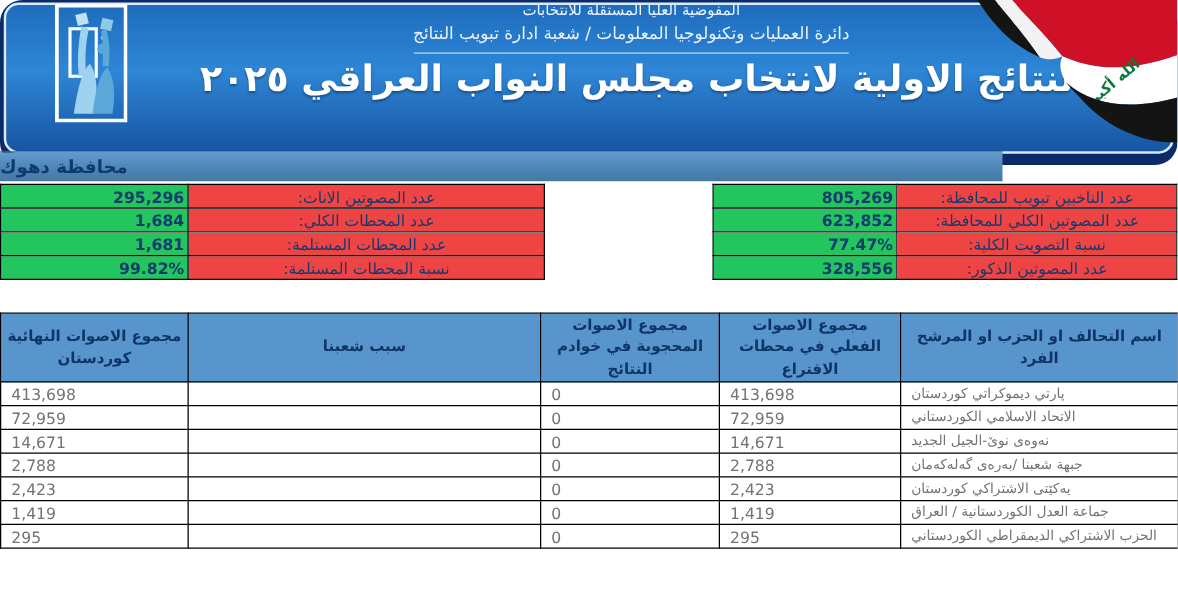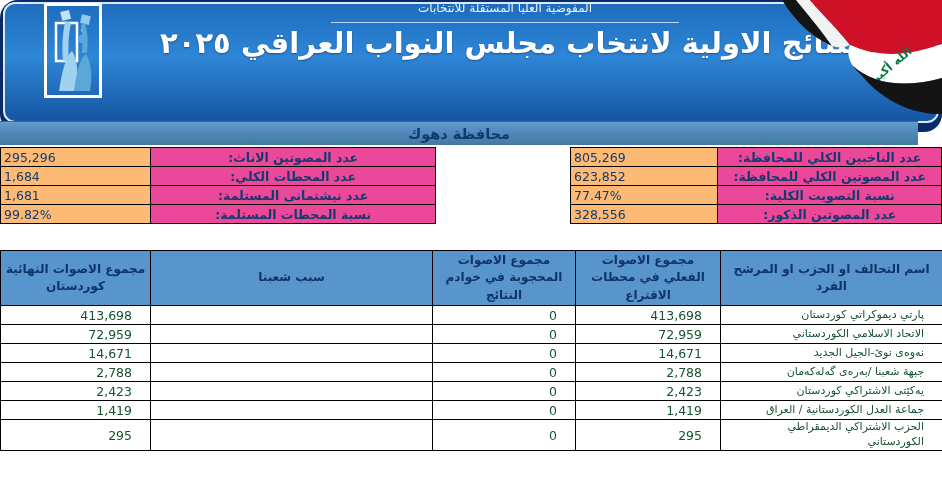--- a/index.html
+++ b/index.html
@@ -25,48 +25,48 @@
   .org2{font-size:13.5px;margin-top:4px;letter-spacing:0.5px;}
   .hdr-divider{height:1px;background:#bcd8ef;width:348px;margin:7px auto 3px auto;}
   .main-title{
     font-size:29px;font-weight:bold;color:#ffffff;letter-spacing:1px;
     text-shadow:0 1px 2px rgba(0,0,0,0.35);white-space:nowrap;
   }
   .logo-wrap{position:absolute;left:44px;top:3px;}
   .flag-wrap{position:absolute;right:0;top:0;}
   
   .gov-bar{
-    position:absolute;left:0;top:121px;width:918px;height:23px;
+    position:absolute;left:0;top:121px;width:802px;height:23px;
     background:linear-gradient(180deg,#639bcb 0%,#4d85b8 55%,#46799f 100%);
     border-top:1px solid #2d6ca8;
-    display:flex;align-items:center;justify-content:center;
+    display:flex;align-items:center;justify-content:flex-start;
     font-size:14.5px;font-weight:bold;color:#0e3a70;
   }
   
   .stats-zone{position:absolute;left:0;top:147px;width:942px;height:80px;}
   table{border-collapse:collapse;}
   .stat-table{position:absolute;top:0;direction:rtl;table-layout:fixed;}
   .stat-table td{
     border:1px solid #000;height:18px;padding:0 3px;
     font-size:12.5px;color:#143a6e;overflow:hidden;white-space:nowrap;
   }
-  .stat-table td.lbl{background:#ec4899;font-weight:bold;text-align:center;}
-  .stat-table td.val{background:#fdba74;direction:ltr;}
+  .stat-table td.lbl{background:#ef4444;font-weight:normal;text-align:center;}
+  .stat-table td.val{background:#22c55e;direction:ltr;text-align:right;font-weight:bold;}
   .stat-right{right:0;width:372px;}
   .stat-left{left:0;width:436px;}
   
   .results-wrap{position:absolute;left:0;top:250px;width:942px;}
   .results{direction:rtl;width:942px;table-layout:fixed;}
   .results th{
     background:#5795cc;color:#0f3468;border:1px solid #000;
     font-size:12px;font-weight:bold;height:48px;padding:1px 4px;line-height:1.45;
   }
   .results td{
-    background:#ffffff;border:1px solid #000;color:#14532d;
-    font-size:12.5px;height:18px;padding:0 18px;text-align:right;
+    background:#ffffff;border:1px solid #000;color:#737373;
+    font-size:12.5px;height:18px;padding:0 8px;text-align:left;
   }
   .results td.num{direction:ltr;}
   .results td.name-cell{font-size:11px;line-height:1.35;margin-left:34px;}
 </style>
 </head>
 <body>
 
 <div class="header">
   <div class="header-inner"></div>
 
@@ -81,20 +81,21 @@
       <circle cx="38" cy="36" r="4.2" fill="#5aa7d8"></circle>
       <circle cx="39" cy="27" r="2" fill="#dff0fb"></circle>
       <circle cx="41" cy="45" r="2" fill="#dff0fb"></circle>
       <path d="M41,20 Q45,34 43,50 L38,50 Q39,34 37,22 Z" fill="#5aa7d8"></path>
       <path d="M30,88 Q34,56 42,51 Q50,64 46,88 Z" fill="#5aa7d8"></path>
     </svg>
   </div>
 
   <div class="header-textblock">
     <div class="org1">المفوضية العليا المستقلة للانتخابات</div>
+    <div class="org2">دائرة العمليات وتكنولوجيا المعلومات / شعبة ادارة تبويب النتائج</div>
     <div class="hdr-divider"></div>
     <div class="main-title">النتائج الاولية لانتخاب مجلس النواب العراقي ٢٠٢٥</div>
   </div>
 
   <div class="flag-wrap">
     <svg width="190" height="120" viewBox="0 0 190 120">
       <path d="M30,0 C44,22 58,36 80,46 C67,27 52,10 44,0 Z" fill="#141414"></path>
       <path d="M44,0 C52,10 67,27 80,46 C86,48 92,48 98,45 C85,28 66,10 58,0 Z" fill="#f2f2f2"></path>
       <path d="M58,0 C66,10 85,28 98,45 C124,57 154,57 190,44 L190,0 Z" fill="#ce1126"></path>
       <path d="M98,45 C124,57 154,57 190,44 L190,78 C154,88 122,85 101,66 C96,59 95,51 98,45 Z" fill="#ffffff"></path>
@@ -109,21 +110,21 @@
 </div>
 
 <div class="stats-zone">
   <table class="stat-table stat-right">
     <colgroup>
         <col style="width:223px">
         <col style="width:147px">
       </colgroup>
     <tbody>
   <tr>
-    <td class="lbl">عدد الناخبين الكلي للمحافظة:</td>
+    <td class="lbl">عدد الناخبين تبويب للمحافظة:</td>
     <td class="val">805,269</td>
   </tr>
 
   <tr>
     <td class="lbl">عدد المصوتين الكلي للمحافظة:</td>
     <td class="val">623,852</td>
   </tr>
 
   <tr>
     <td class="lbl">نسبة التصويت الكلية:</td>
@@ -146,21 +147,21 @@
     <td class="lbl">عدد المصوتين الاناث:</td>
     <td class="val">295,296</td>
   </tr>
 
   <tr>
     <td class="lbl">عدد المحطات الكلي:</td>
     <td class="val">1,684</td>
   </tr>
 
   <tr>
-    <td class="lbl">عدد نیشتمانى المستلمة:</td>
+    <td class="lbl">عدد المحطات المستلمة:</td>
     <td class="val">1,681</td>
   </tr>
 
   <tr>
     <td class="lbl">نسبة المحطات المستلمة:</td>
     <td class="val">99.82%</td>
   </tr>
 </tbody>
   </table>
 </div>

